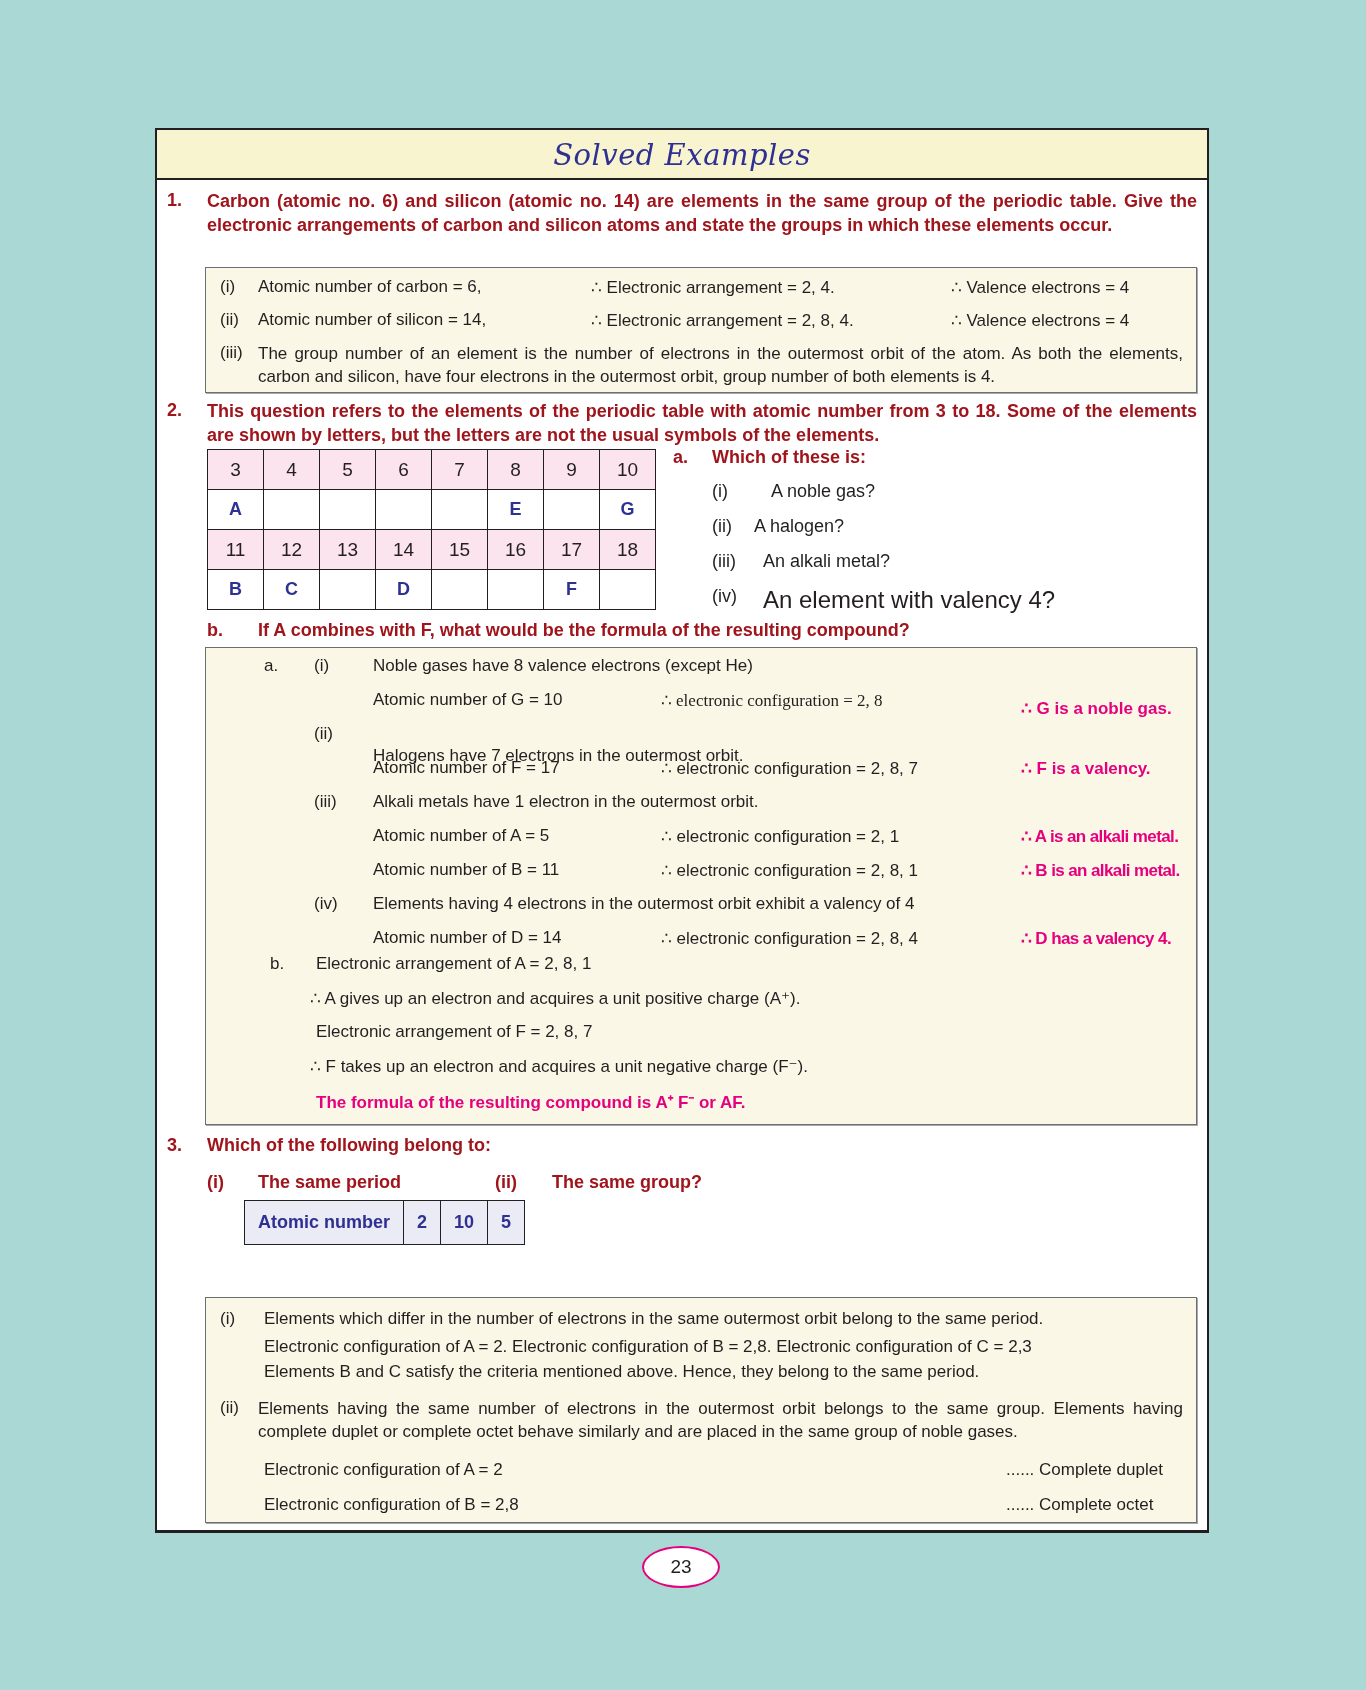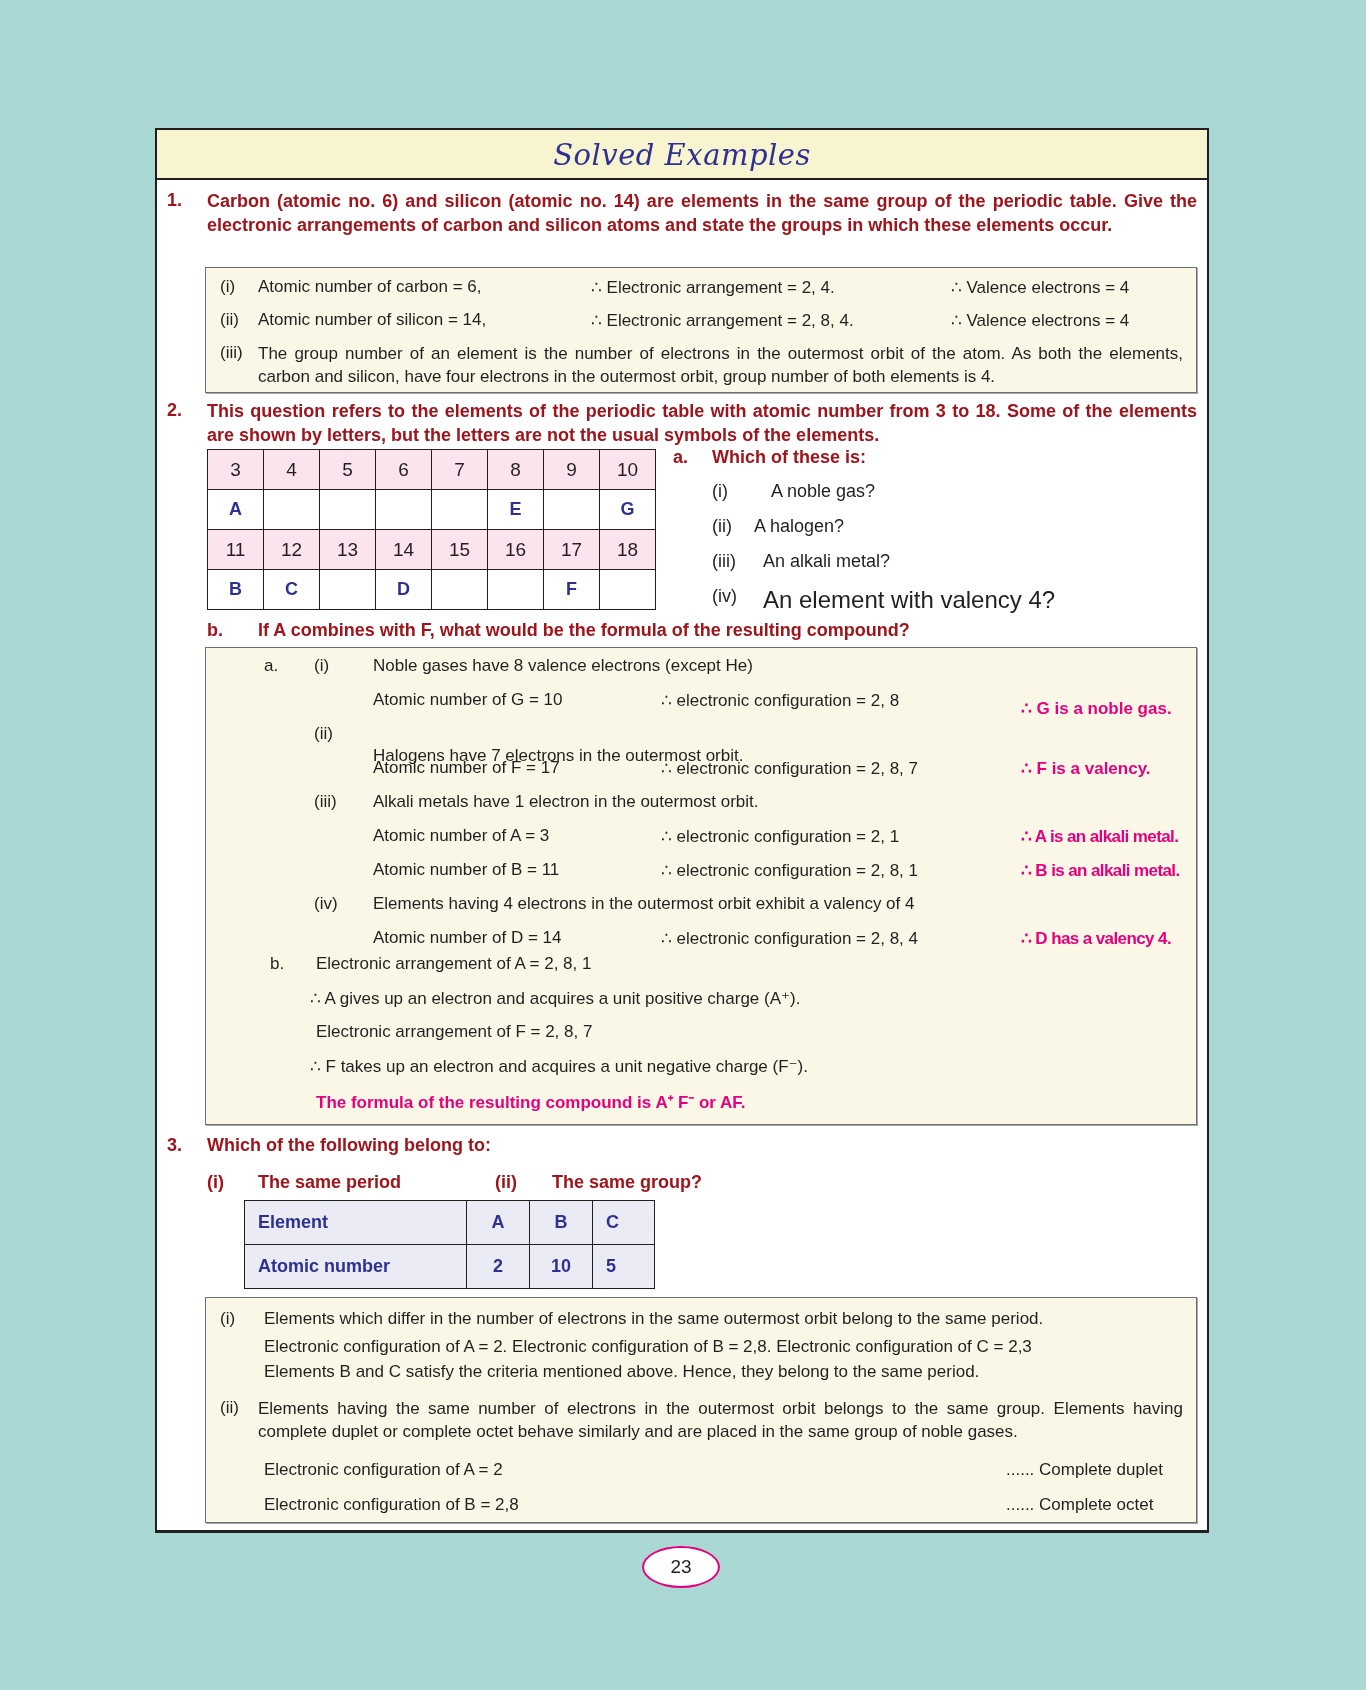--- a/index.html
+++ b/index.html
@@ -136,32 +136,32 @@
 
   <div class="abs q-text" style="left:50px; top:488px;">b.</div>
   <div class="abs q-text" style="left:101px; top:488px;">If A combines with F, what would be the formula of the resulting compound?</div>
 
   <div class="box" style="left:48px; top:517px; width:990px; height:476px;">
     <div class="t" style="left:58px; top:8px;">a.</div>
 
     <div class="t" style="left:108px; top:8px;">(i)</div>
     <div class="t" style="left:167px; top:8px;">Noble gases have 8 valence electrons (except He)</div>
     <div class="t" style="left:167px; top:42px;">Atomic number of G  = 10</div>
-    <div class="t" style="left:455px; top:42px;">∴ electronic configuration  =  2, 8</div>
+    <div class="t" style="left:455px; top:42px;font-family:Liberation Serif, serif;">∴ electronic configuration  =  2, 8</div>
     <div class="t pink" style="left:815px; top:42px;margin-top:8px;">∴  G is a noble gas.</div>
 
     <div class="t" style="left:108px; top:76px;">(ii)</div>
     <div class="t" style="left:167px; top:76px;margin-top:22px;">Halogens have 7 electrons in the outermost orbit.</div>
     <div class="t" style="left:167px; top:110px;">Atomic number of F  =  17</div>
     <div class="t" style="left:455px; top:110px;">∴ electronic configuration  =  2, 8, 7</div>
     <div class="t pink" style="left:815px; top:110px;">∴  F is a valency.</div>
 
     <div class="t" style="left:108px; top:144px;">(iii)</div>
     <div class="t" style="left:167px; top:144px;">Alkali metals have 1 electron in the outermost orbit.</div>
-    <div class="t" style="left:167px; top:178px;">Atomic number of  A  =  3</div>
+    <div class="t" style="left:167px; top:178px;">Atomic number of  A  =  5</div>
     <div class="t" style="left:455px; top:178px;">∴ electronic configuration  =  2, 1</div>
     <div class="t pink" style="left:815px; top:178px; letter-spacing:-0.6px;">∴ A is an alkali metal.</div>
     <div class="t" style="left:167px; top:212px;">Atomic number of  B  =  11</div>
     <div class="t" style="left:455px; top:212px;">∴  electronic configuration  =  2, 8, 1</div>
     <div class="t pink" style="left:815px; top:212px; letter-spacing:-0.6px;">∴ B is an alkali metal.</div>
 
     <div class="t" style="left:108px; top:246px;">(iv)</div>
     <div class="t" style="left:167px; top:246px;">Elements having 4 electrons in the outermost orbit exhibit a valency of 4</div>
     <div class="t" style="left:167px; top:280px;">Atomic number of D  =  14</div>
     <div class="t" style="left:455px; top:280px;">∴ electronic configuration =  2, 8, 4</div>
@@ -177,26 +177,20 @@
 
   <div class="abs q-num" style="left:10px; top:1005px;">3.</div>
   <div class="abs q-text" style="left:50px; top:1003px;">Which of the following belong to:</div>
   <div class="abs q-text" style="left:50px; top:1040px;">(i)</div>
   <div class="abs q-text" style="left:101px; top:1040px;">The same period</div>
   <div class="abs q-text" style="left:338px; top:1040px;">(ii)</div>
   <div class="abs q-text" style="left:395px; top:1040px;">The same group?</div>
 
   <table class="t3" style="left:87px; top:1070px;">
     <tbody>
-        <tr>
-      <td style="width:195px;">Element</td>
-      <td style="width:36px; text-align:center;">A</td>
-      <td style="width:36px; text-align:center;">B</td>
-      <td style="width:35px;">C</td>
-    </tr>
     <tr>
       <td>Atomic number</td>
       <td style="text-align:center;">2</td>
       <td style="text-align:center;">10</td>
       <td>5</td>
     </tr>
   </tbody>
     </table>
 
   <div class="box" style="left:48px; top:1167px; width:990px; height:224px;">

